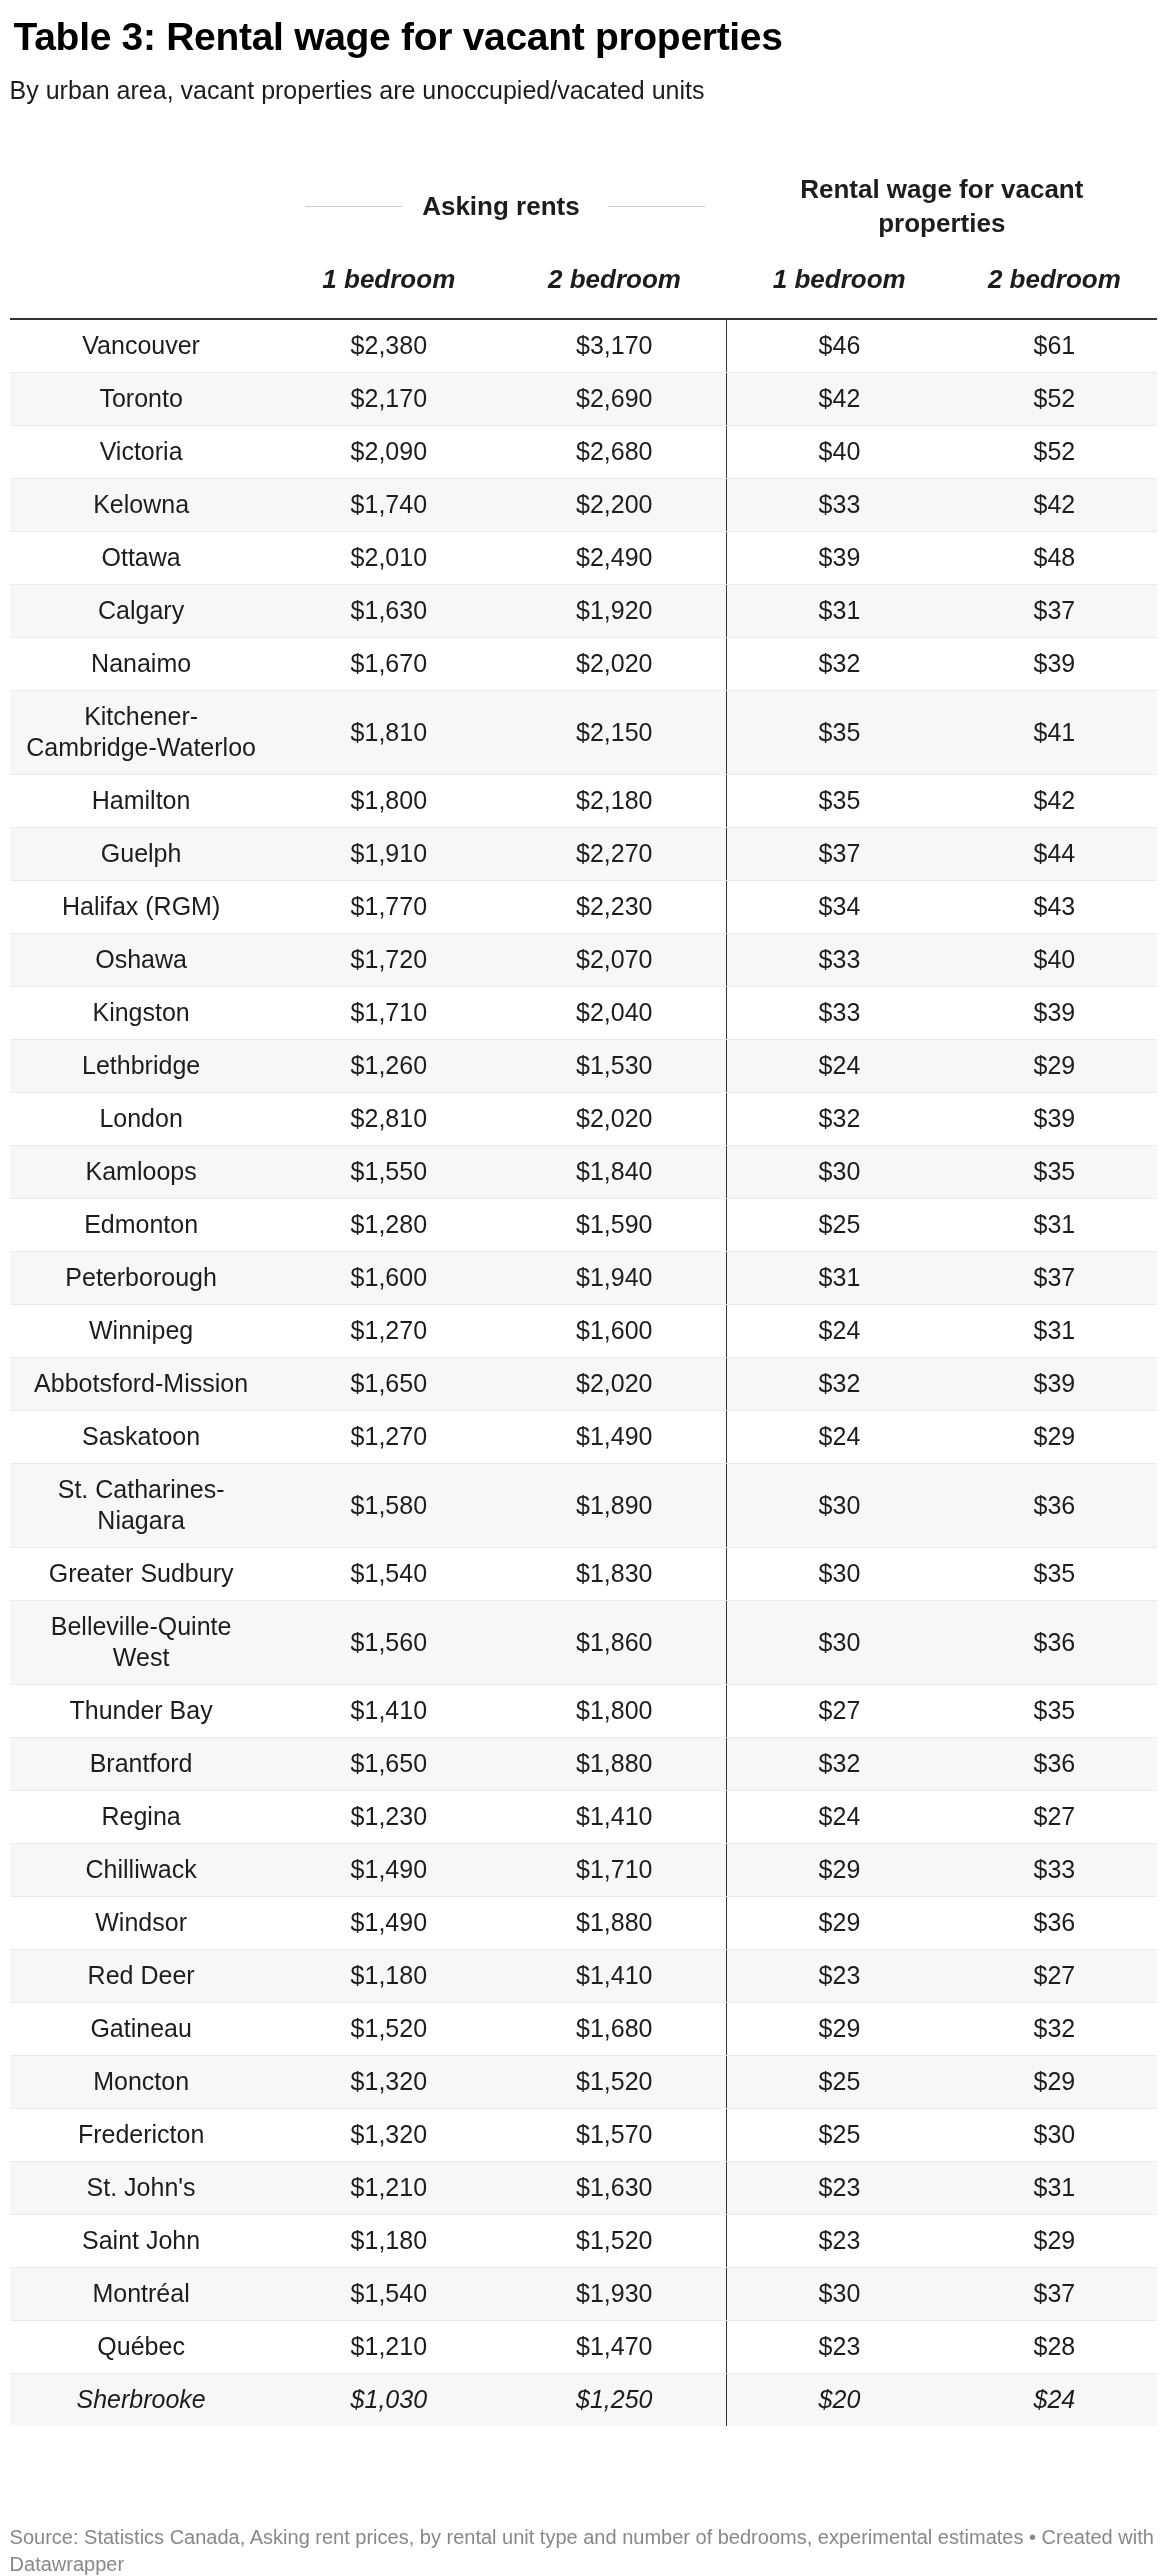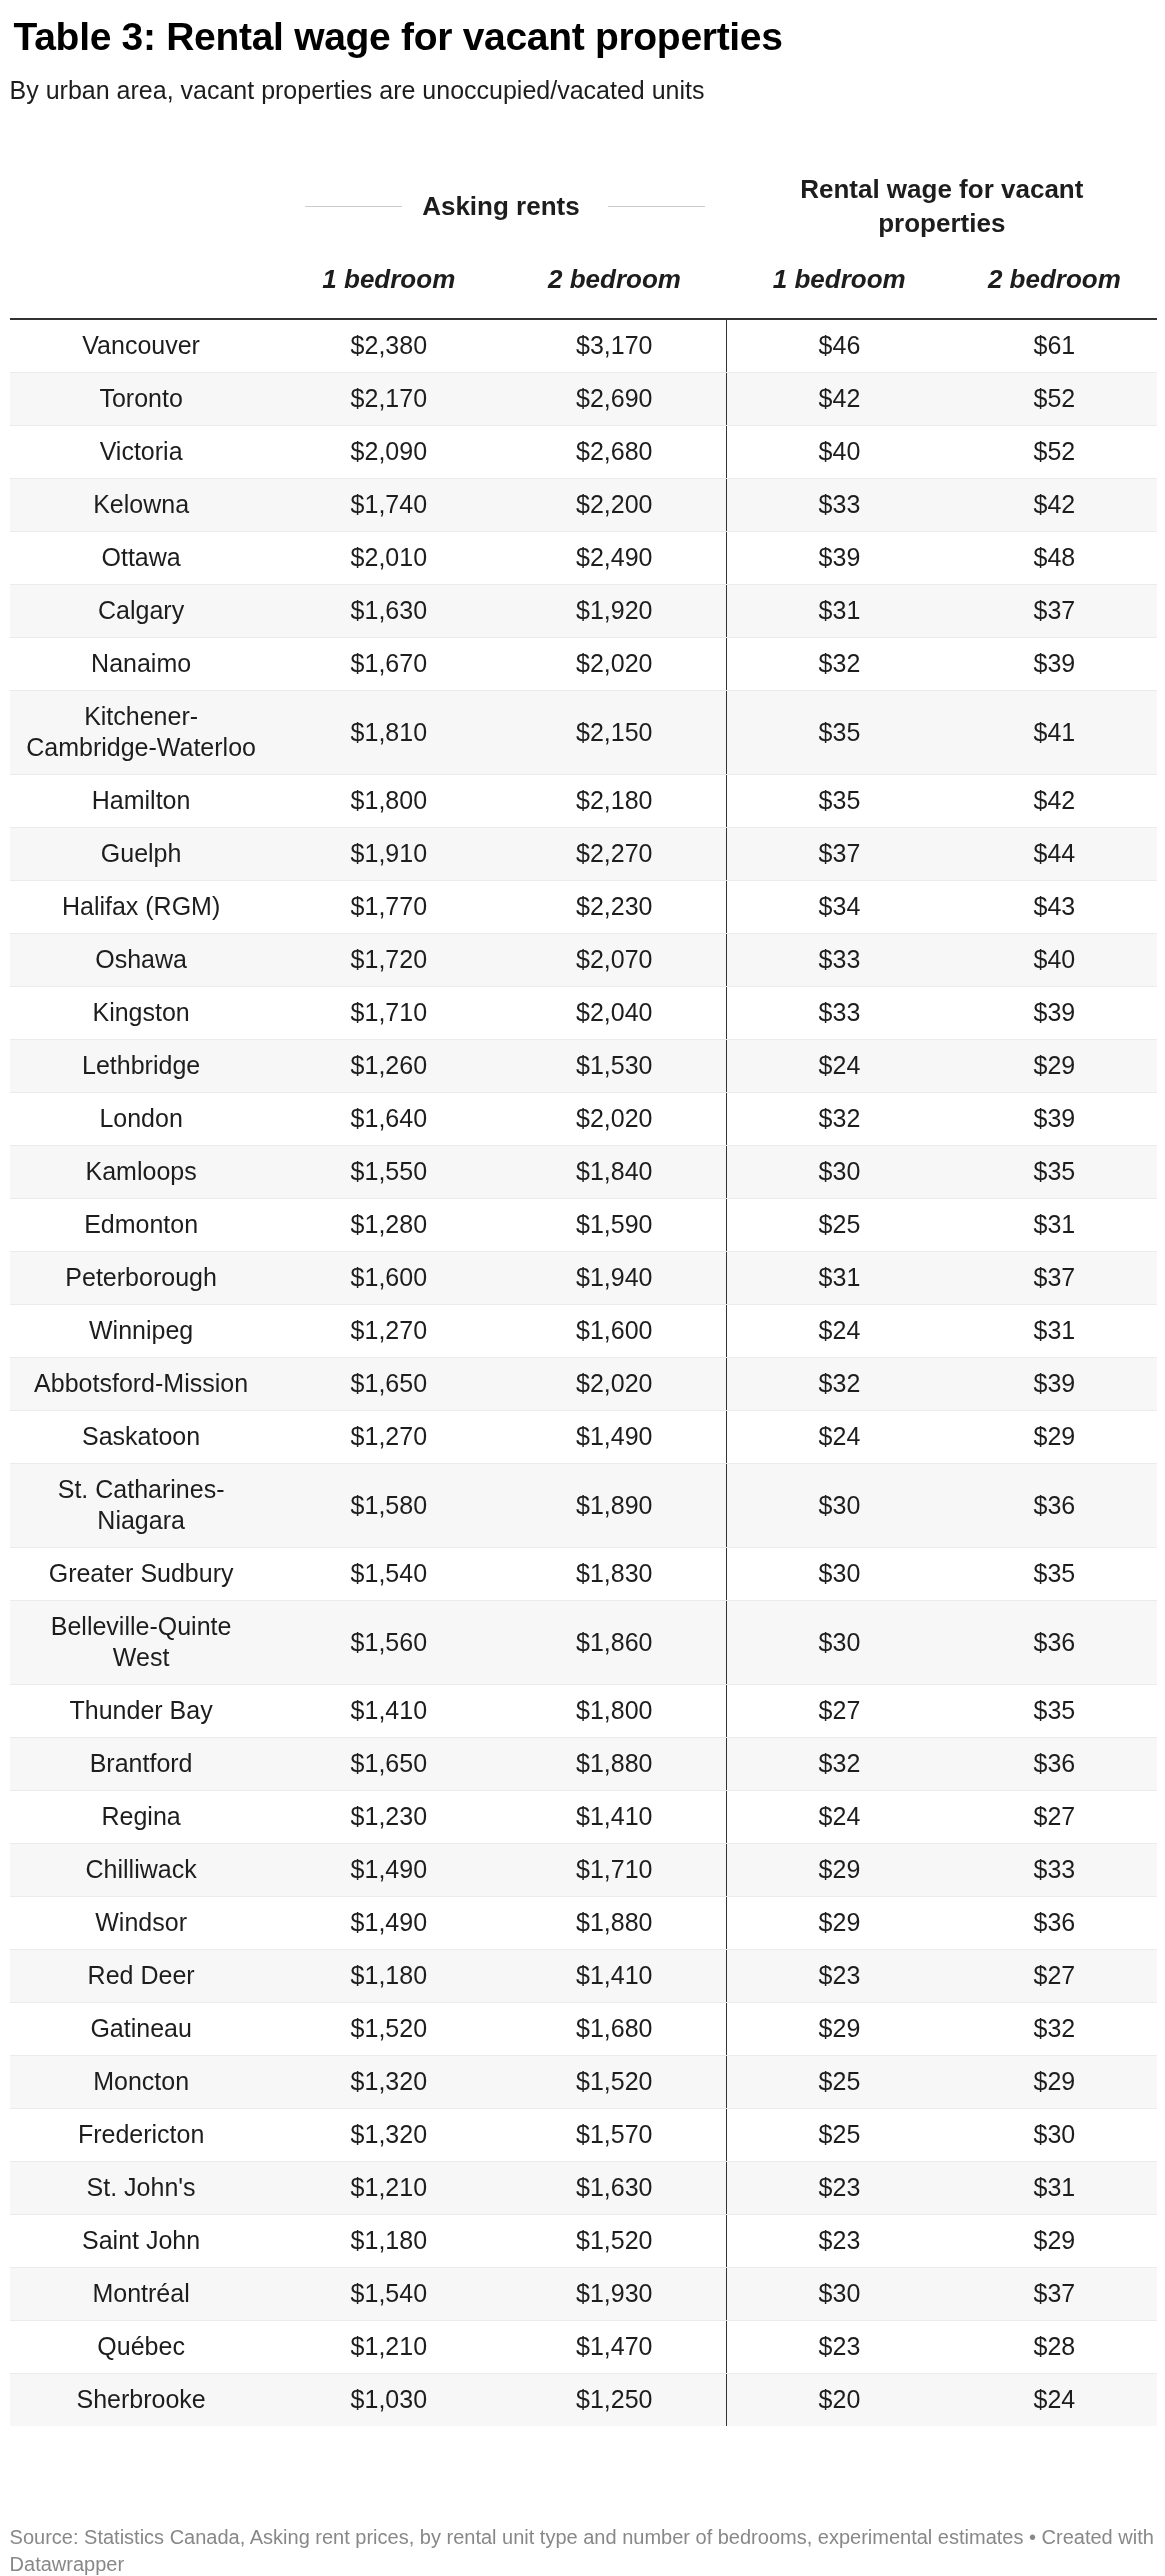--- a/index.html
+++ b/index.html
@@ -19,21 +19,21 @@
   .group-asking .line { position: absolute; top: 50%; height: 1.9px; background: #cccccc; width: 97px; }
   .group-asking .line.l { left: 30px; }
   .group-asking .line.r { right: 22px; }
   .group-wage { padding: 0 19px !important; }
   .sub-row th { height: 54px; vertical-align: top; line-height: 31px; padding-top: 5.7px; }
   .sub-row th { border-bottom: 2.9px solid #333333; font-style: italic; }
   tbody td { font-size: 25px; line-height: 31px; padding: 10.5px 0; text-align: center;
              border-bottom: 1.9px solid #ebebeb; color: #1d1d1d; }
   tbody td.city { text-align: center; padding-left: 16px; padding-right: 19px; }
   tbody tr:nth-child(even) td { background: #f7f7f7; }
-  tbody tr:last-child td { border-bottom: none; }
+  tbody tr:last-child td { border-bottom: none; font-style: italic; }
   td.divider { border-left: 1.9px solid #333333; }
   .footer { position: absolute; left: 9.6px; top: 2524px; width: 1147px; font-size: 20px;
             line-height: 27px; color: #888888; margin: 0; }
 </style>
 </head>
 <body>
 
 <h1 class="title">Table 3: Rental wage for vacant properties</h1>
 <p class="subtitle">By urban area, vacant properties are unoccupied/vacated units</p>
 
@@ -158,21 +158,21 @@
         </tr>
         <tr>
           <td class="city">Lethbridge</td>
           <td>$1,260</td>
           <td>$1,530</td>
           <td class="divider">$24</td>
           <td>$29</td>
         </tr>
         <tr>
           <td class="city">London</td>
-          <td>$1,640</td>
+          <td>$2,810</td>
           <td>$2,020</td>
           <td class="divider">$32</td>
           <td>$39</td>
         </tr>
         <tr>
           <td class="city">Kamloops</td>
           <td>$1,550</td>
           <td>$1,840</td>
           <td class="divider">$30</td>
           <td>$35</td>

